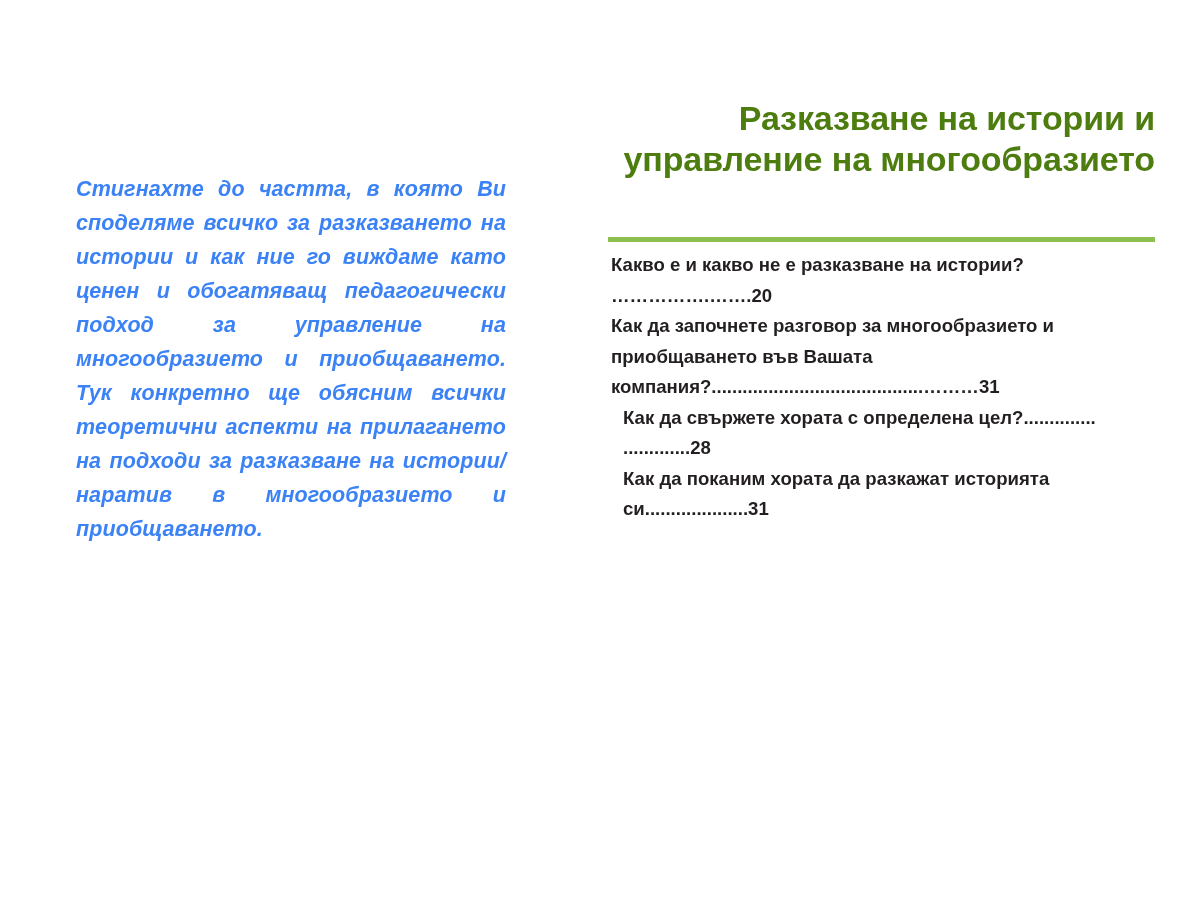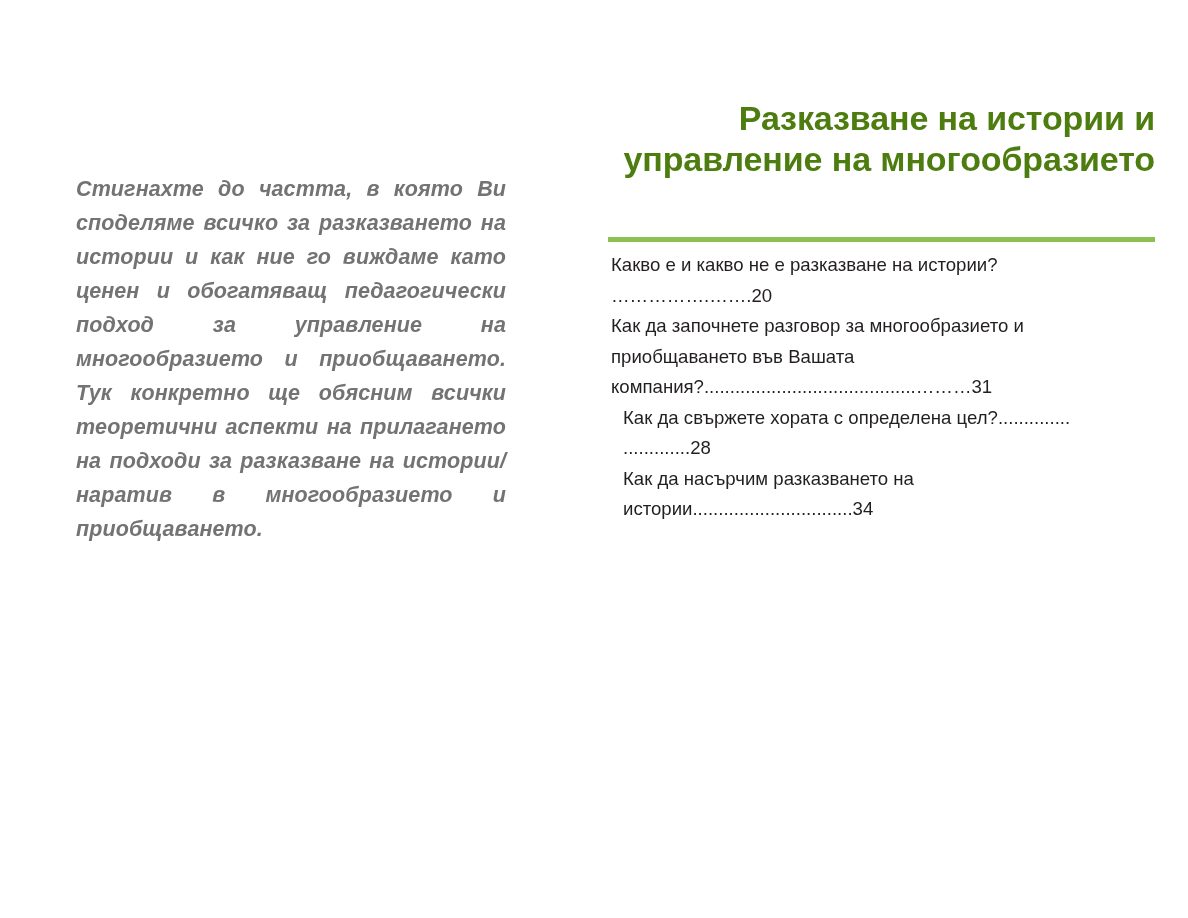--- a/index.html
+++ b/index.html
@@ -24,21 +24,21 @@
 
   
   .intro-block {
     position: absolute;
     left: 76px;
     top: 172px;
     width: 430px;
   }
   .intro-paragraph {
     margin: 0;
-    color: #737373;
+    color: #3b82f6;
     font-family: "Liberation Sans", sans-serif;
     font-size: 21.5px;
     font-weight: bold;
     font-style: italic;
     line-height: 34px;
     text-align: justify;
     text-justify: inter-word;
     letter-spacing: 0.1px;
   }
   
@@ -84,21 +84,21 @@
     width: 545px;
     list-style: none;
     margin: 0;
     padding: 0;
   }
 
   .toc-entry {
     color: #231f20;
     font-family: "Liberation Sans", sans-serif;
     font-size: 18.6px;
-    font-weight: normal;
+    font-weight: bold;
     line-height: 30.5px;
     white-space: pre-wrap;
     word-break: normal;
   }
   .toc-entry.indented {
     padding-left: 4px;
     margin-left: 8px;
   }
 </style>
 </head>
@@ -113,18 +113,18 @@
   <div class="toc-block">
 
     <h1 class="deck-title">Разказване на истории и управление на многообразието</h1>
 
     <div class="title-rule"></div>
 
     <ul class="toc-list">
       <li class="toc-entry">Какво е и какво не е разказване на истории? …………….…….20</li>
       <li class="toc-entry">Как да започнете разговор за многообразието и приобщаването във Вашата компания?.........................................………31</li>
       <li class="toc-entry indented">Как да свържете хората с определена цел?.............. .............28</li>
-      <li class="toc-entry indented">Как да насърчим разказването на истории...............................34</li>
+      <li class="toc-entry indented">Как да поканим хората да разкажат историята си....................31</li>
     </ul>
 
   </div>
 
 </div>
 
 </body></html>

